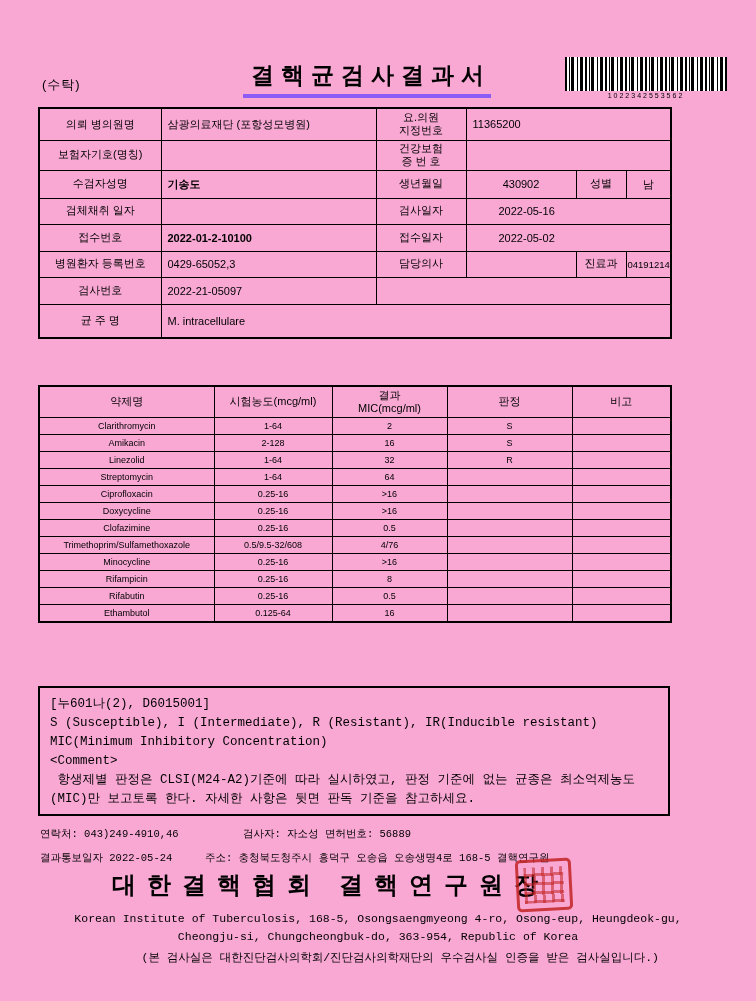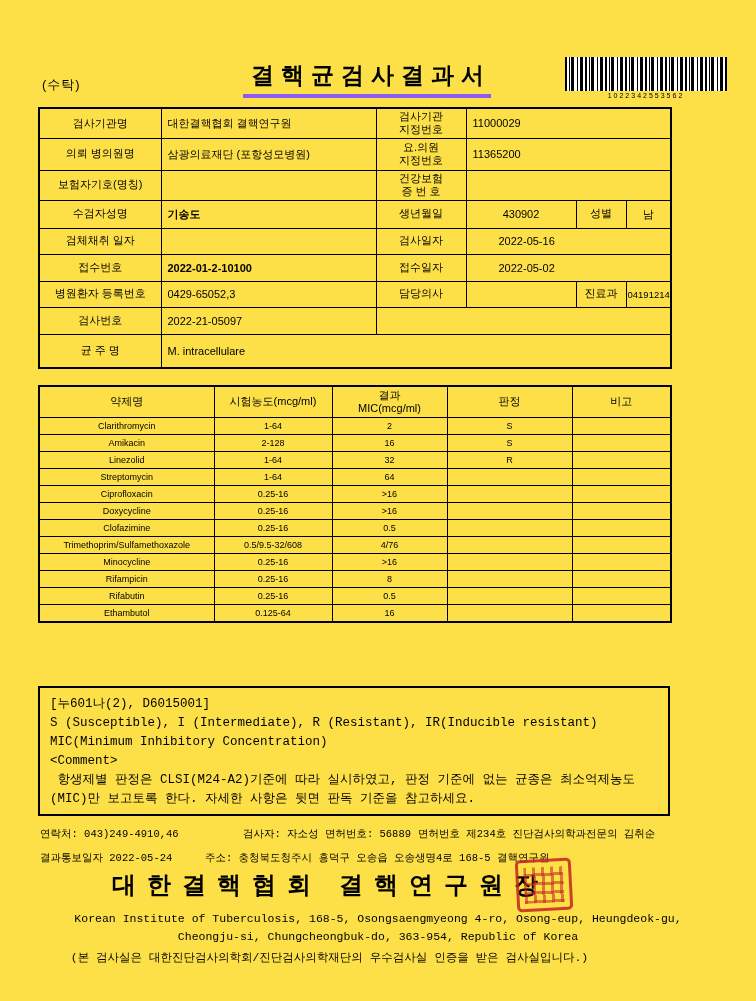--- a/index.html
+++ b/index.html
@@ -1,17 +1,17 @@
 <!DOCTYPE html>
 <html><head>
 <meta charset="utf-8">
 <style>
   html,body{margin:0;padding:0;}
   body{width:756px;height:1001px;background:#ffffff;color:#000;font-family:"Liberation Sans","DejaVu Sans",sans-serif;}
-  .sheet{position:relative;width:756px;height:1001px;background:#fde047;overflow:hidden;}
+  .sheet{position:relative;width:756px;height:1001px;background:#f9a8d4;overflow:hidden;}
   .abs{position:absolute;}
 
   .trust{left:42px;top:76px;font-size:13px;letter-spacing:1px;}
   .doc-title{left:243px;top:60px;font-size:23px;font-weight:bold;letter-spacing:7px;border-bottom:4px solid #8b5cf6;padding:0 0 3px 8px;white-space:nowrap;}
   .barcode{left:565px;top:57px;width:162px;height:34px;
     background:repeating-linear-gradient(90deg,#000 0 2px,#fff 2px 4px,#000 4px 5px,#fff 5px 6px,#000 6px 9px,#fff 9px 12px,#000 12px 13px,#fff 13px 15px,#000 15px 18px,#fff 18px 20px);}
   .barcode-text{left:565px;top:92px;width:162px;text-align:center;font-size:7px;letter-spacing:2px;}
 
   table.info{position:absolute;left:38px;top:107px;width:632px;border-collapse:collapse;table-layout:fixed;border:2px solid #000;}
   table.info td{border:1px solid #000;font-size:11px;padding:1px 6px;vertical-align:middle;overflow:hidden;}
@@ -40,21 +40,21 @@
     font-family:"Liberation Serif","DejaVu Serif",serif;}
   .seal{left:516px;top:859px;width:56px;height:52px;border:3px solid rgba(195,35,35,.85);border-radius:5px;
     transform:rotate(-3deg);padding:5px;box-sizing:border-box;
     background-image:repeating-linear-gradient(0deg,rgba(195,35,35,.55) 0 3px,transparent 3px 9px),
                      repeating-linear-gradient(90deg,rgba(195,35,35,.55) 0 3px,transparent 3px 9px);
     background-origin:content-box;background-clip:content-box;}
 
   .eng{font-family:"Liberation Mono","DejaVu Sans Mono",monospace;font-size:11.5px;}
   .eng1{left:0;top:912px;width:756px;text-align:center;}
   .eng2{left:0;top:930px;width:756px;text-align:center;}
-  .cert{left:0;top:950px;width:659px;text-align:center;}
+  .cert{left:0;top:950px;width:659px;text-align:right;}
 </style>
 </head>
 <body>
 
 <div class="sheet">
 
   <div class="abs trust">(수탁)</div>
   <div class="abs doc-title">결핵균검사결과서</div>
   <div class="abs barcode"></div>
   <div class="abs barcode-text">1022342553562</div>
@@ -62,27 +62,20 @@
   <table class="info">
     <colgroup>
       <col style="width:122px">
         <col style="width:215px">
         <col style="width:90px">
       <col style="width:110px">
         <col style="width:50px">
         <col style="width:45px">
     </colgroup>
     <tbody>
-        <tr style="height:30px">
-      <td class="lab">검사기관명</td>
-      <td>대한결핵협회 결핵연구원</td>
-      <td class="lab">검사기관
-지정번호</td>
-      <td colspan="3">11000029</td>
-    </tr>
     <tr style="height:32px">
       <td class="lab">의뢰 병의원명</td>
       <td>삼광의료재단 (포항성모병원)</td>
       <td class="lab">요.의원
 지정번호</td>
       <td colspan="3">11365200</td>
     </tr>
     <tr style="height:30px">
       <td class="lab">보험자기호(명칭)</td>
       <td></td>
@@ -240,21 +233,20 @@
     <div class="comment-line">[누601나(2), D6015001]</div>
     <div class="comment-line">S (Susceptible), I (Intermediate), R (Resistant), IR(Inducible resistant)</div>
     <div class="comment-line">MIC(Minimum Inhibitory Concentration)</div>
     <div class="comment-line">&lt;Comment&gt;</div>
     <div class="comment-line"> 항생제별 판정은 CLSI(M24-A2)기준에 따라 실시하였고, 판정 기준에 없는 균종은 최소억제농도</div>
     <div class="comment-line">(MIC)만 보고토록 한다. 자세한 사항은 뒷면 판독 기준을 참고하세요.</div>
   </div>
 
   <div class="abs foot contact">연락처: 043)249-4910,46</div>
   <div class="abs foot examiner">검사자: 자소성  면허번호: 56889</div>
-  <div class="abs foot license">면허번호 제234호 진단검사의학과전문의 김취순</div>
   <div class="abs foot rdate">결과통보일자  2022-05-24</div>
   <div class="abs foot addr">주소: 충청북도청주시 흥덕구 오송읍 오송생명4로 168-5 결핵연구원</div>
 
   <div class="abs institute">대한결핵협회  결핵연구원장</div>
   <div class="abs seal"></div>
 
   <div class="abs eng eng1">Korean Institute of Tuberculosis, 168-5, Osongsaengmyeong 4-ro, Osong-eup, Heungdeok-gu,</div>
   <div class="abs eng eng2">Cheongju-si, Chungcheongbuk-do, 363-954, Republic of Korea</div>
   <div class="abs eng cert">(본 검사실은 대한진단검사의학회/진단검사의학재단의 우수검사실 인증을 받은 검사실입니다.)</div>
 

